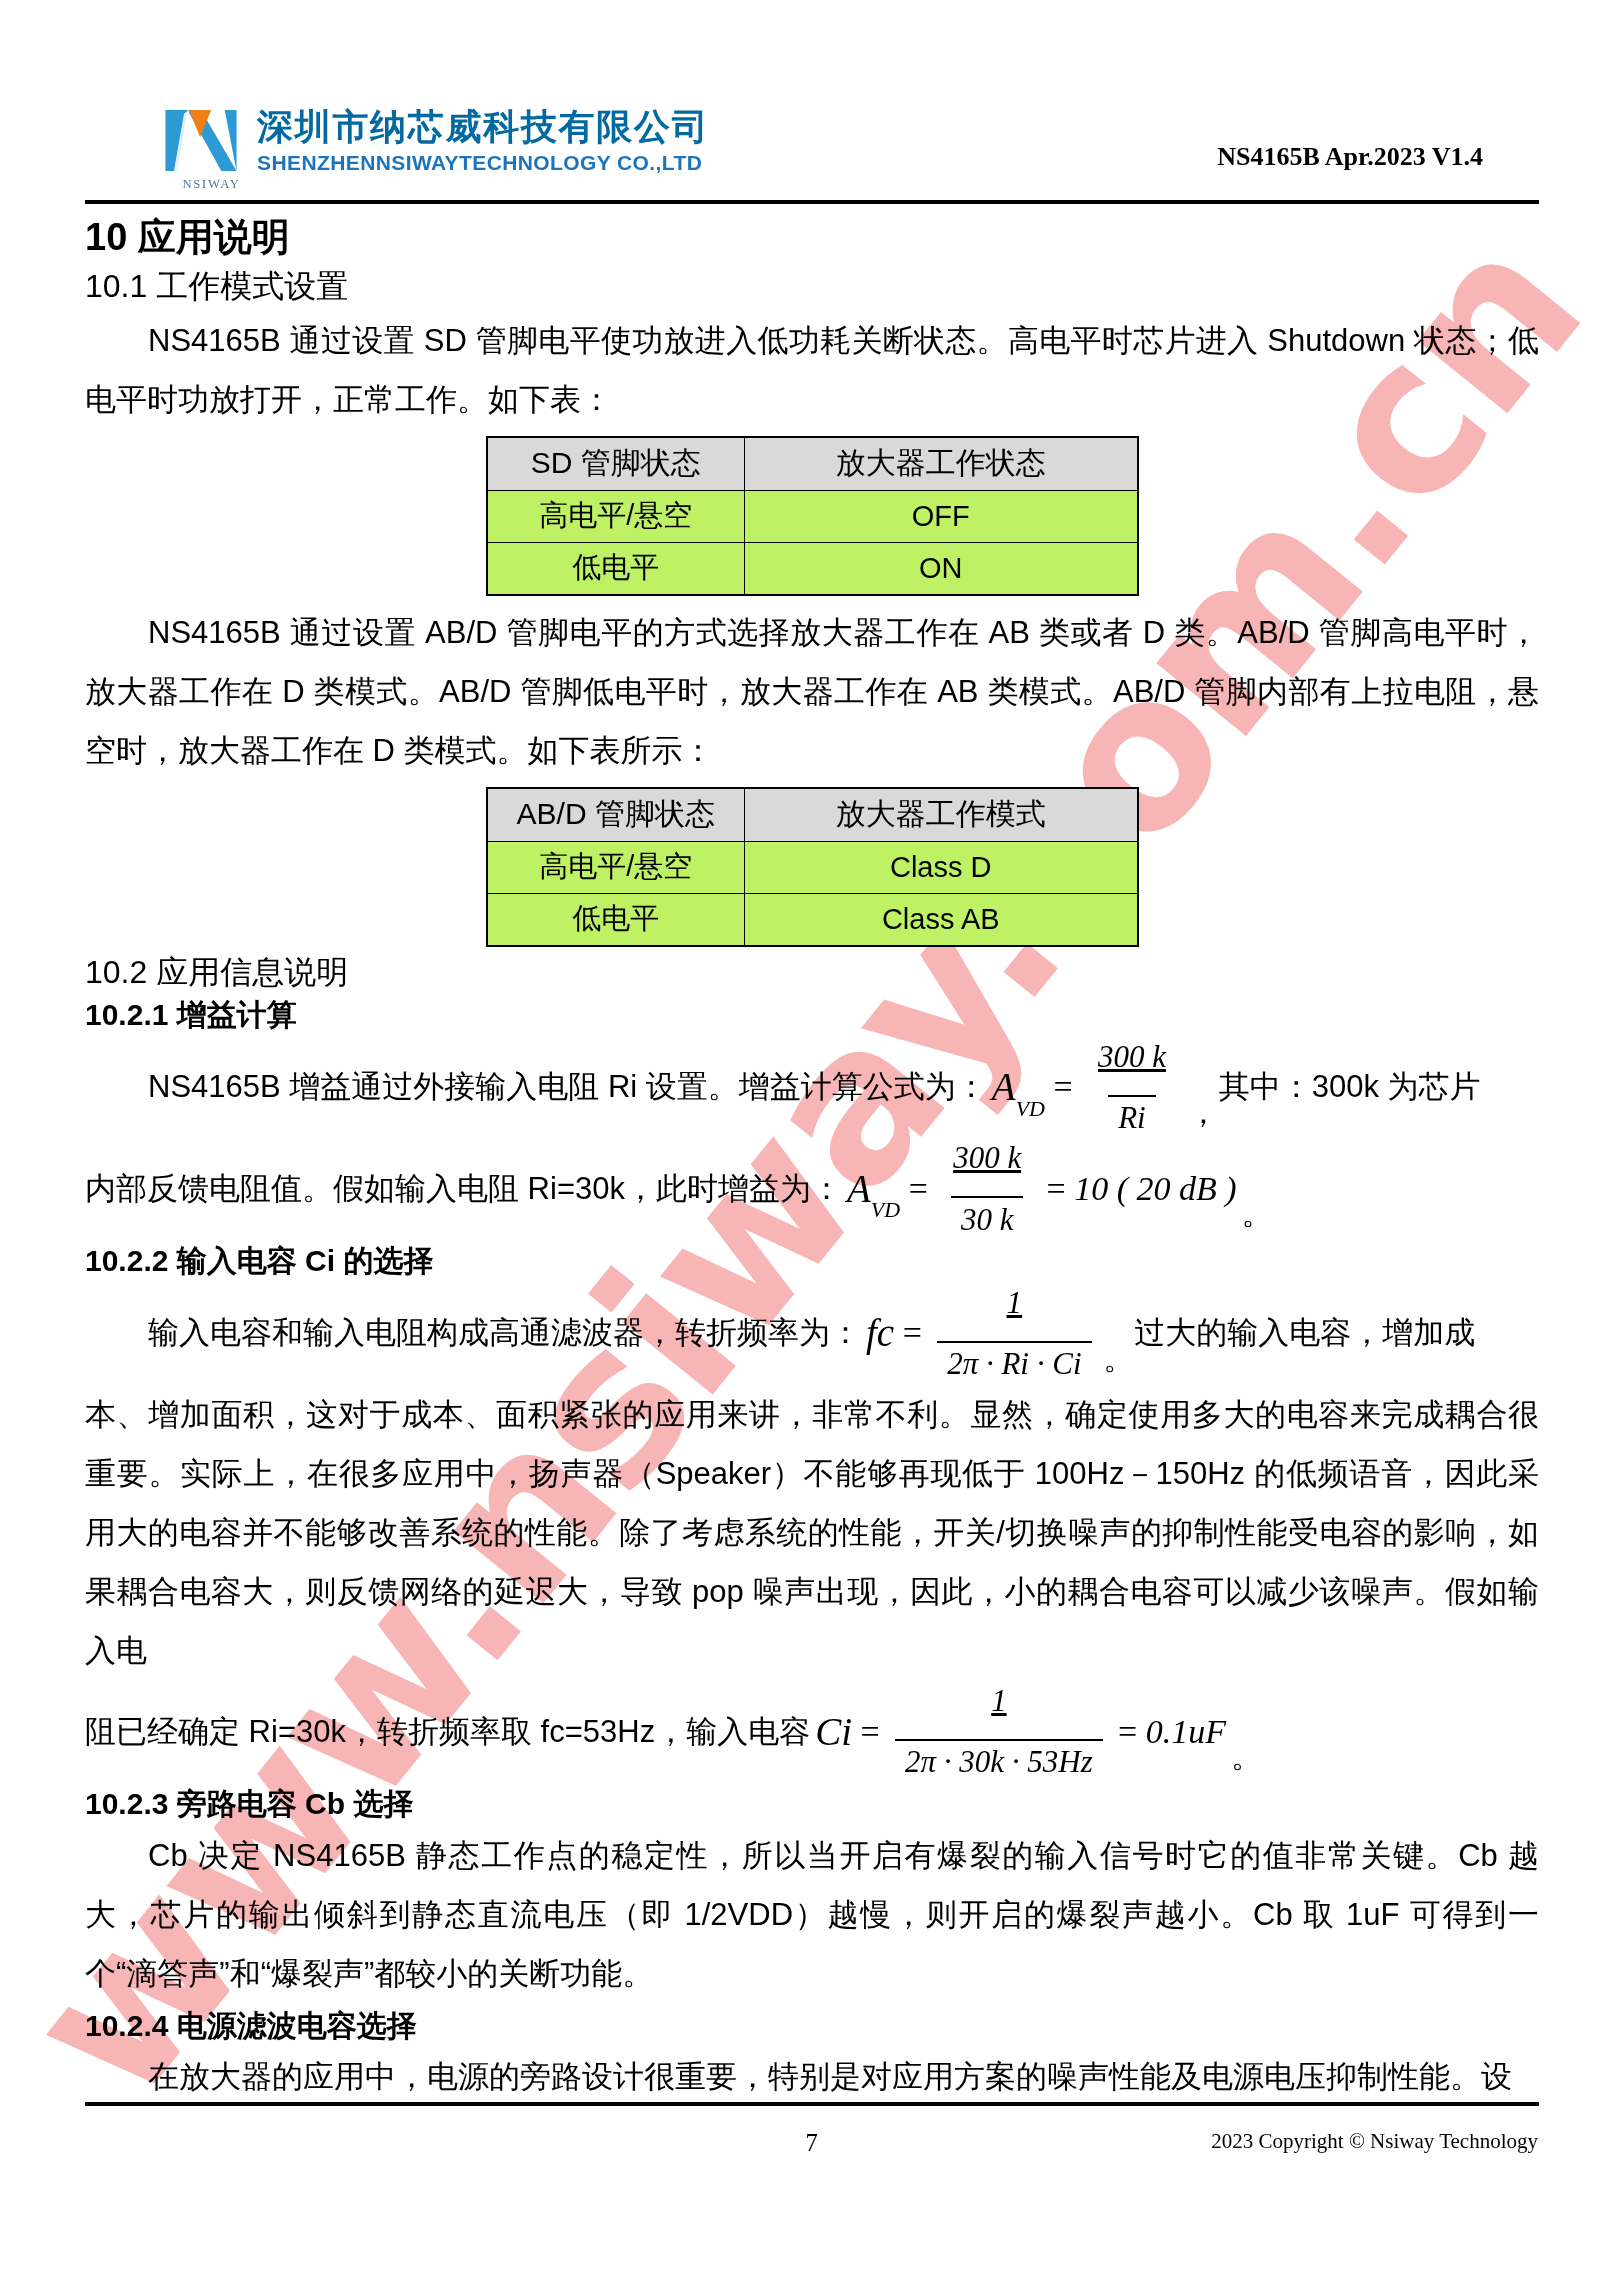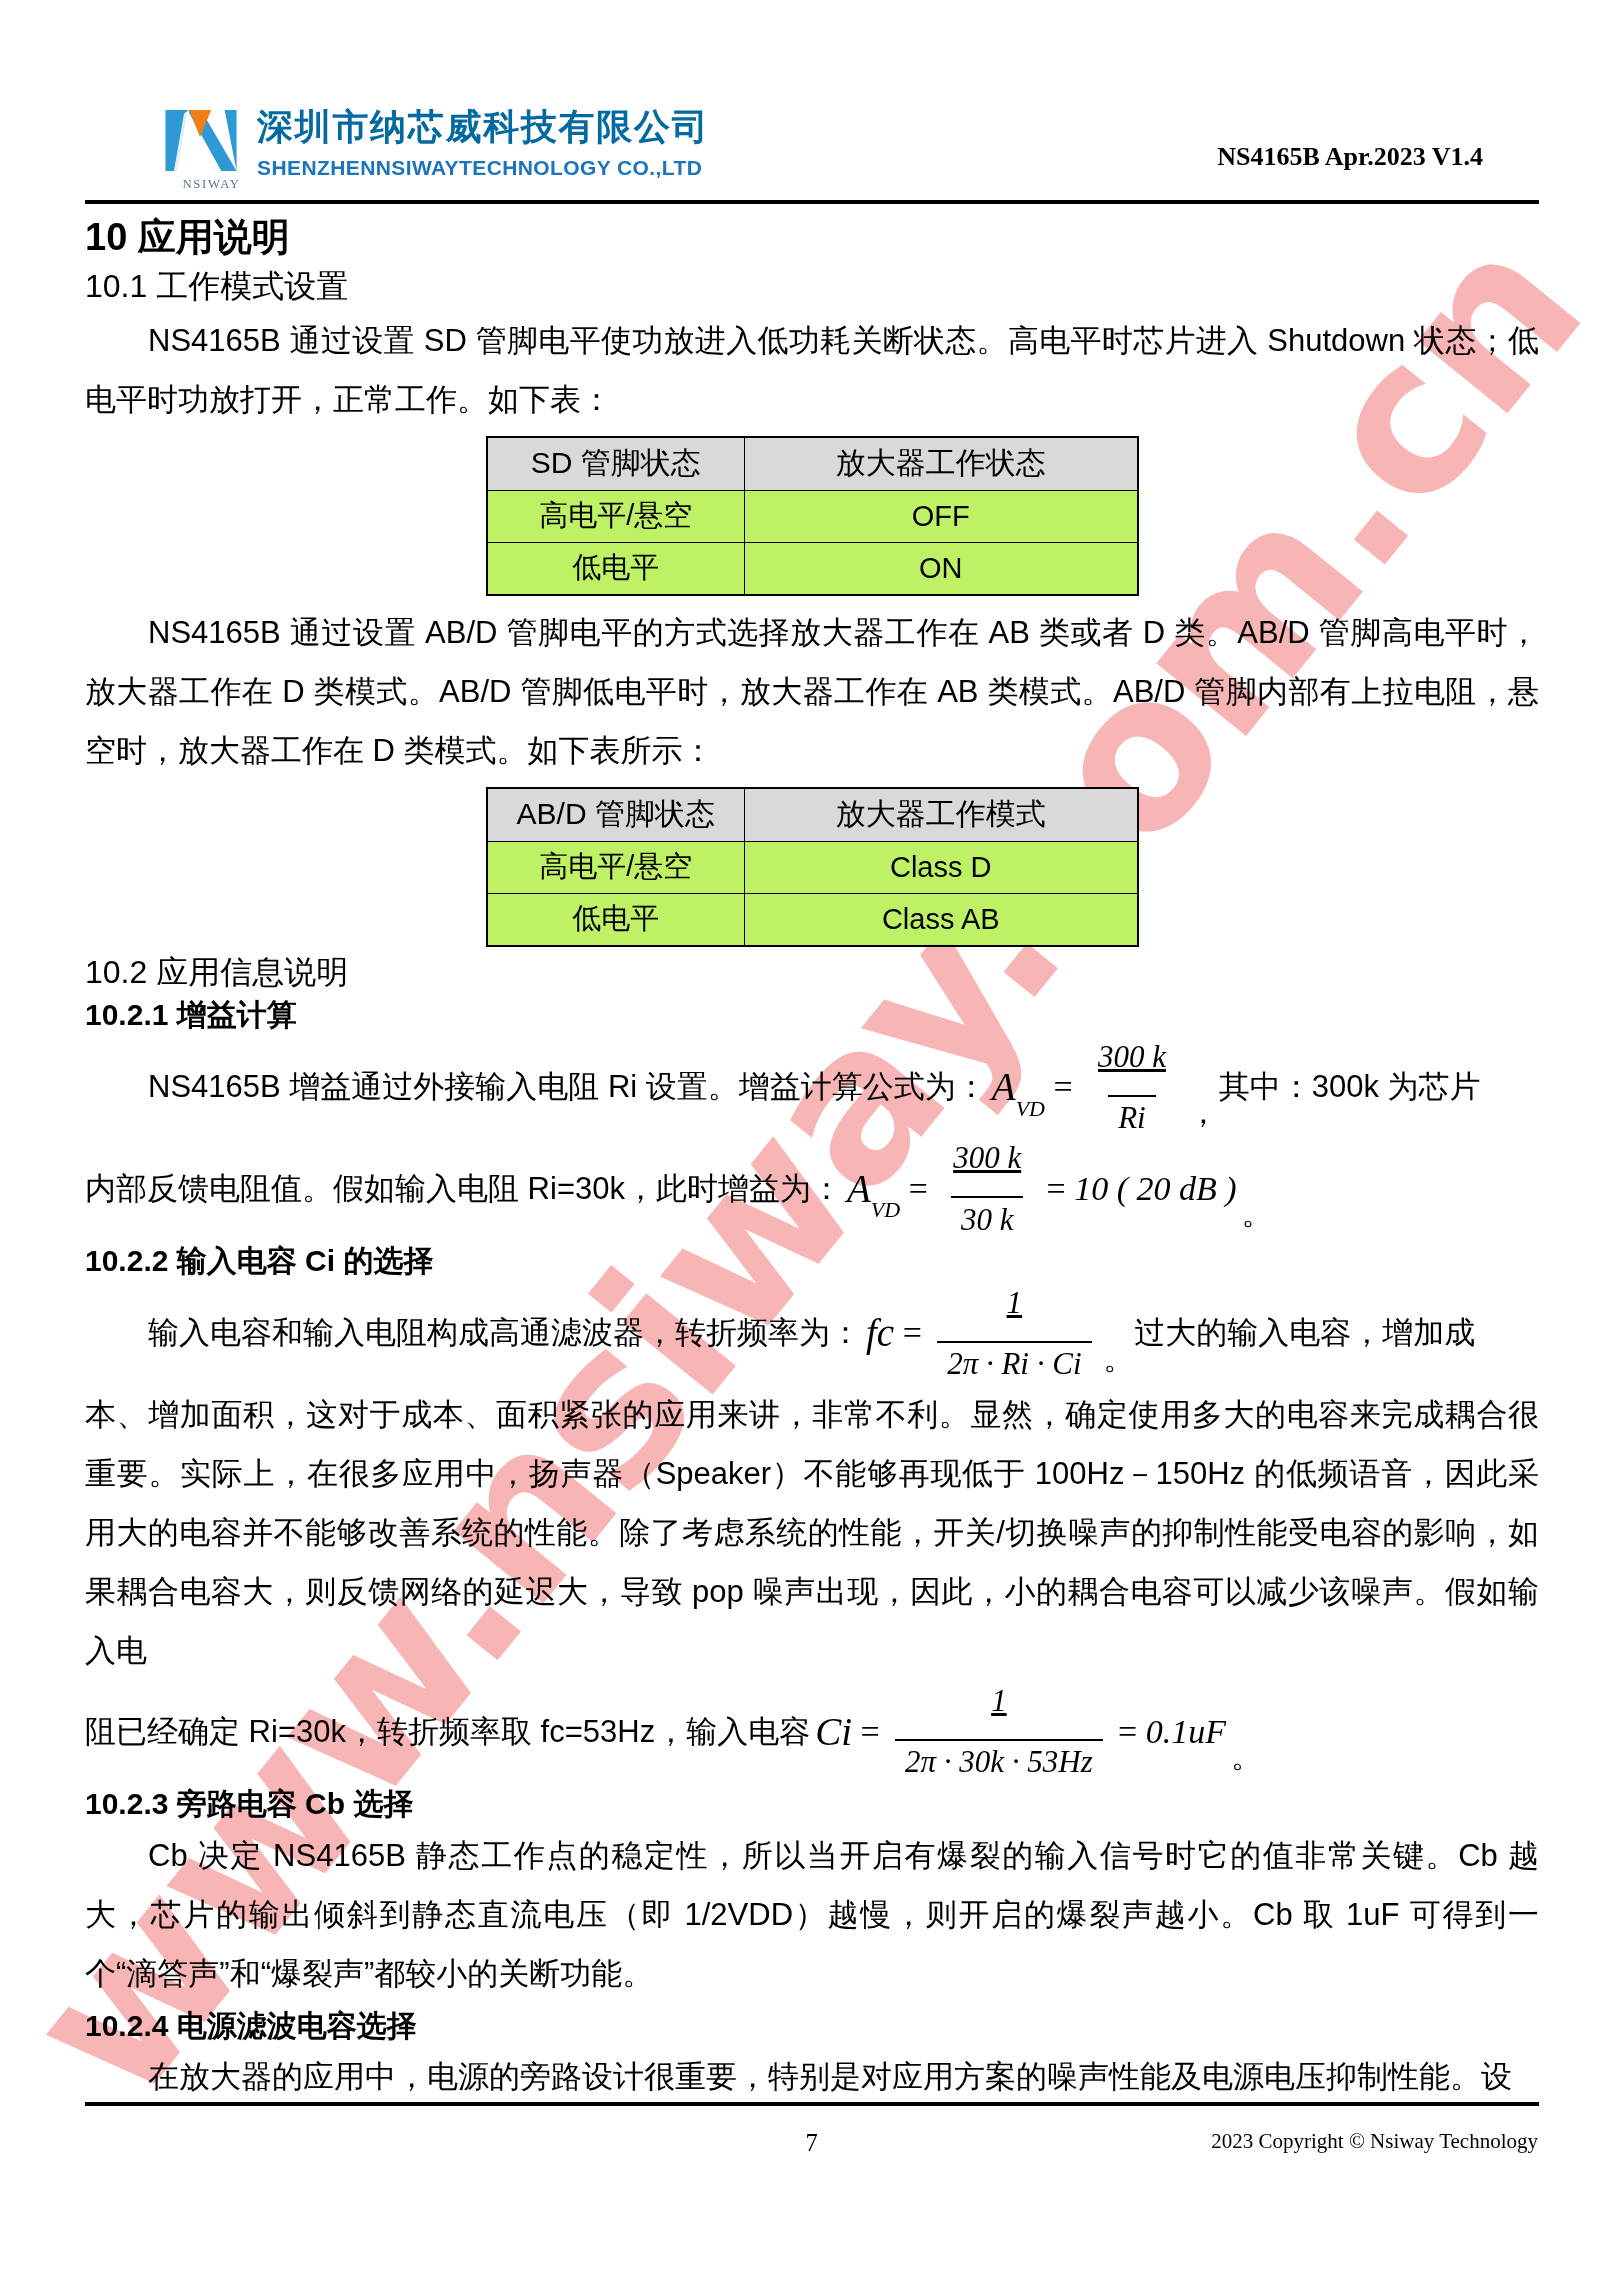--- a/index.html
+++ b/index.html
@@ -8,21 +8,21 @@
   
   .watermark{position:absolute;left:803px;top:1167px;z-index:0;
              transform:translate(-50%,-50%) rotate(-51deg);
              font-family:"DejaVu Sans",sans-serif;font-weight:700;
              font-size:211px;letter-spacing:-3.4px;white-space:nowrap;
              color:#f7a9a9;opacity:.85;}
   
   .header-logo{position:absolute;top:105px;left:157px;display:flex;gap:12px;align-items:flex-start;z-index:2;}
   .logo-mark{width:88px;height:88px;flex:0 0 auto;}
   .company-cn{font-size:36px;font-weight:700;color:#0369a1;letter-spacing:1.7px;line-height:44px;}
-  .company-en{font-size:21px;font-weight:700;color:#1b74bc;letter-spacing:0.4px;line-height:27px;margin-top:5px;}
+  .company-en{font-size:21px;font-weight:700;color:#1b74bc;letter-spacing:0.4px;line-height:27px;}
   .doc-ref{position:absolute;top:142px;right:140px;z-index:2;
            font-family:"Liberation Serif","DejaVu Serif",serif;font-weight:700;font-size:26px;}
   .rule-top{position:absolute;top:200px;left:85px;width:1454px;height:4.2px;background:#000;z-index:2;}
   
   .content{position:absolute;top:211px;left:85px;width:1454px;z-index:1;}
   .h1{font-weight:700;font-size:38px;line-height:46px;margin:3.4px 0 6.8px 0;}
   .h2{font-weight:400;font-size:32px;line-height:39px;margin:6.8px 0 5px 0;}
   .h3{font-weight:700;font-size:30px;line-height:36px;margin:5px 0 3.4px 0;}
   .para{font-size:31px;line-height:59px;text-align:justify;margin:0;}
   .indent{text-indent:63px;}

